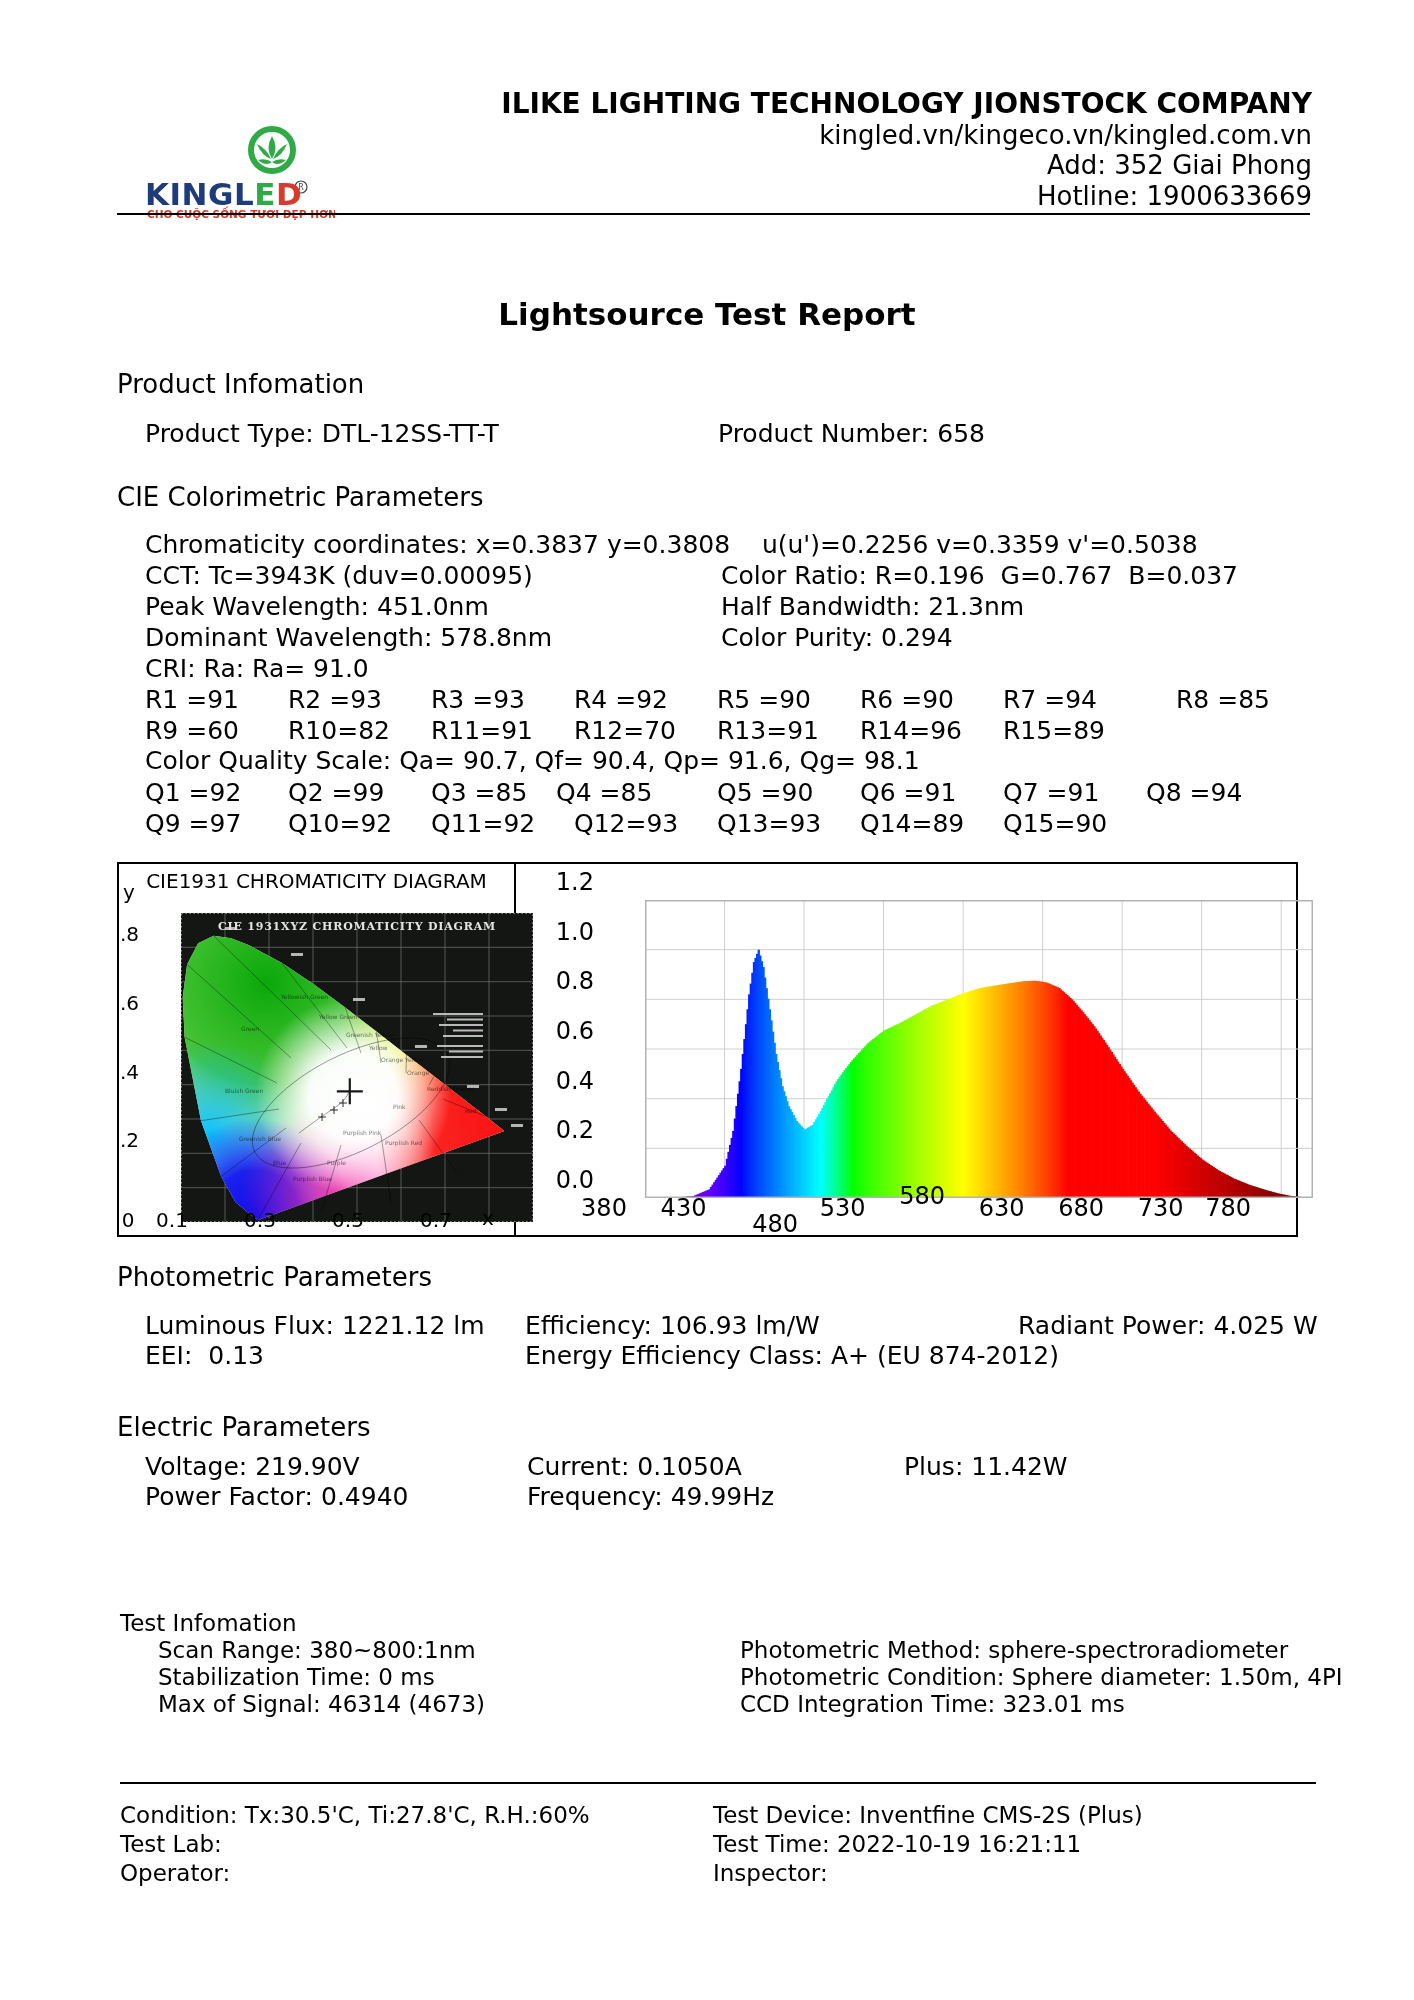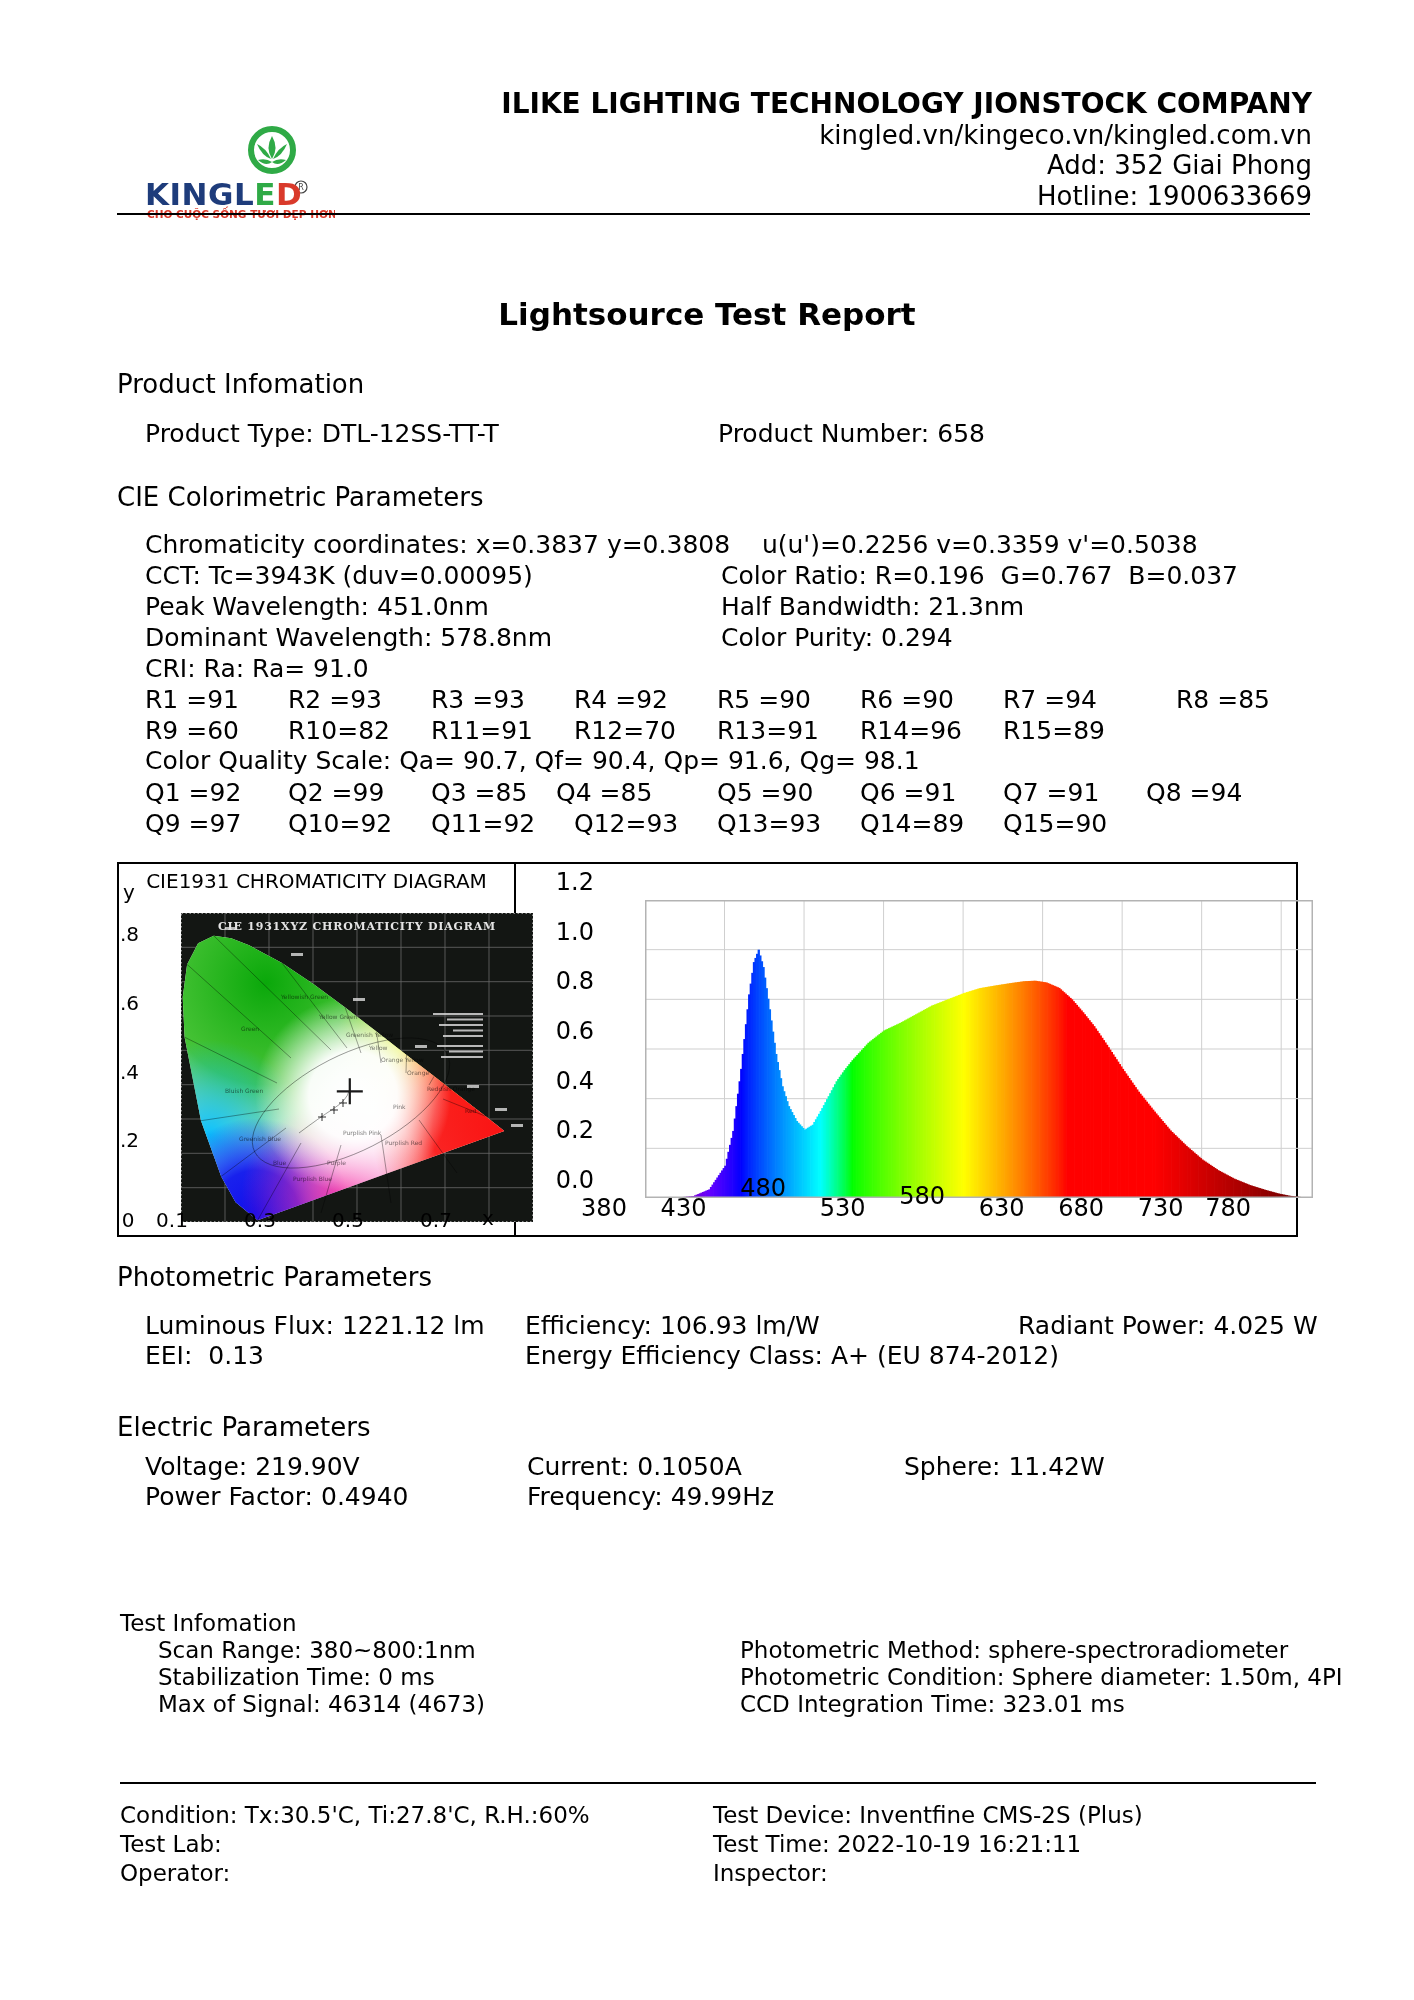--- a/index.html
+++ b/index.html
@@ -668,42 +668,42 @@
           <span class="ticklab24" style="left: 14px; top: 53.6667px; width: 64px; text-align: right;">1.0</span>
           <span class="ticklab24" style="left: 14px; top: 103.333px; width: 64px; text-align: right;">0.8</span>
           <span class="ticklab24" style="left: 14px; top: 153px; width: 64px; text-align: right;">0.6</span>
           <span class="ticklab24" style="left: 14px; top: 202.667px; width: 64px; text-align: right;">0.4</span>
           <span class="ticklab24" style="left: 14px; top: 252.333px; width: 64px; text-align: right;">0.2</span>
           <span class="ticklab24" style="left: 14px; top: 302px; width: 64px; text-align: right;">0.0</span>
         </div>
       <div id="spec-xticks">
           <span class="ticklab24" style="left: 53px; top: 330px; width: 70px; text-align: center;">380</span>
           <span class="ticklab24" style="left: 132.524px; top: 330px; width: 70px; text-align: center;">430</span>
-          <span class="ticklab24" style="left: 212.048px; top: 310px; width: 70px; text-align: center;">480</span>
+          <span class="ticklab24" style="left: 212.048px; top: 346px; width: 70px; text-align: right;">480</span>
           <span class="ticklab24" style="left: 291.571px; top: 330px; width: 70px; text-align: center;">530</span>
           <span class="ticklab24" style="left: 371.095px; top: 318px; width: 70px; text-align: center;">580</span>
           <span class="ticklab24" style="left: 450.619px; top: 330px; width: 70px; text-align: center;">630</span>
           <span class="ticklab24" style="left: 530.143px; top: 330px; width: 70px; text-align: center;">680</span>
           <span class="ticklab24" style="left: 609.667px; top: 330px; width: 70px; text-align: center;">730</span>
           <span class="ticklab24" style="left: 689.19px; top: 330px; width: 70px; ">780</span>
         </div>
     </div>
   </div>
 
   <div class="abs sec-t" style="left:117px;top:1263px">Photometric Parameters</div>
   <div class="abs body-t" style="left:145px;top:1312px">Luminous Flux: 1221.12 lm</div>
   <div class="abs body-t" style="left:525px;top:1312px">Efficiency: 106.93 lm/W</div>
   <div class="abs body-t" style="left:1018px;top:1312px">Radiant Power: 4.025 W</div>
   <div class="abs body-t" style="left:145px;top:1342px">EEI:  0.13</div>
   <div class="abs body-t" style="left:525px;top:1342px">Energy Efficiency Class: A+ (EU 874-2012)</div>
 
   <div class="abs sec-t" style="left:117px;top:1413px">Electric Parameters</div>
   <div class="abs body-t" style="left:145px;top:1453px">Voltage: 219.90V</div>
   <div class="abs body-t" style="left:527px;top:1453px">Current: 0.1050A</div>
-  <div class="abs body-t" style="left:904px;top:1453px">Sphere: 11.42W</div>
+  <div class="abs body-t" style="left:904px;top:1453px">Plus: 11.42W</div>
   <div class="abs body-t" style="left:145px;top:1483px">Power Factor: 0.4940</div>
   <div class="abs body-t" style="left:527px;top:1483px">Frequency: 49.99Hz</div>
 
   <div class="abs small-t" style="left:120px;top:1610px">Test Infomation</div>
   <div class="abs small-t" style="left:158px;top:1637px">Scan Range: 380~800:1nm</div>
   <div class="abs small-t" style="left:158px;top:1664px">Stabilization Time: 0 ms</div>
   <div class="abs small-t" style="left:158px;top:1691px">Max of Signal: 46314 (4673)</div>
   <div class="abs small-t" style="left:740px;top:1637px">Photometric Method: sphere-spectroradiometer</div>
   <div class="abs small-t" style="left:740px;top:1664px">Photometric Condition: Sphere diameter: 1.50m, 4PI</div>
   <div class="abs small-t" style="left:740px;top:1691px">CCD Integration Time: 323.01 ms</div>

